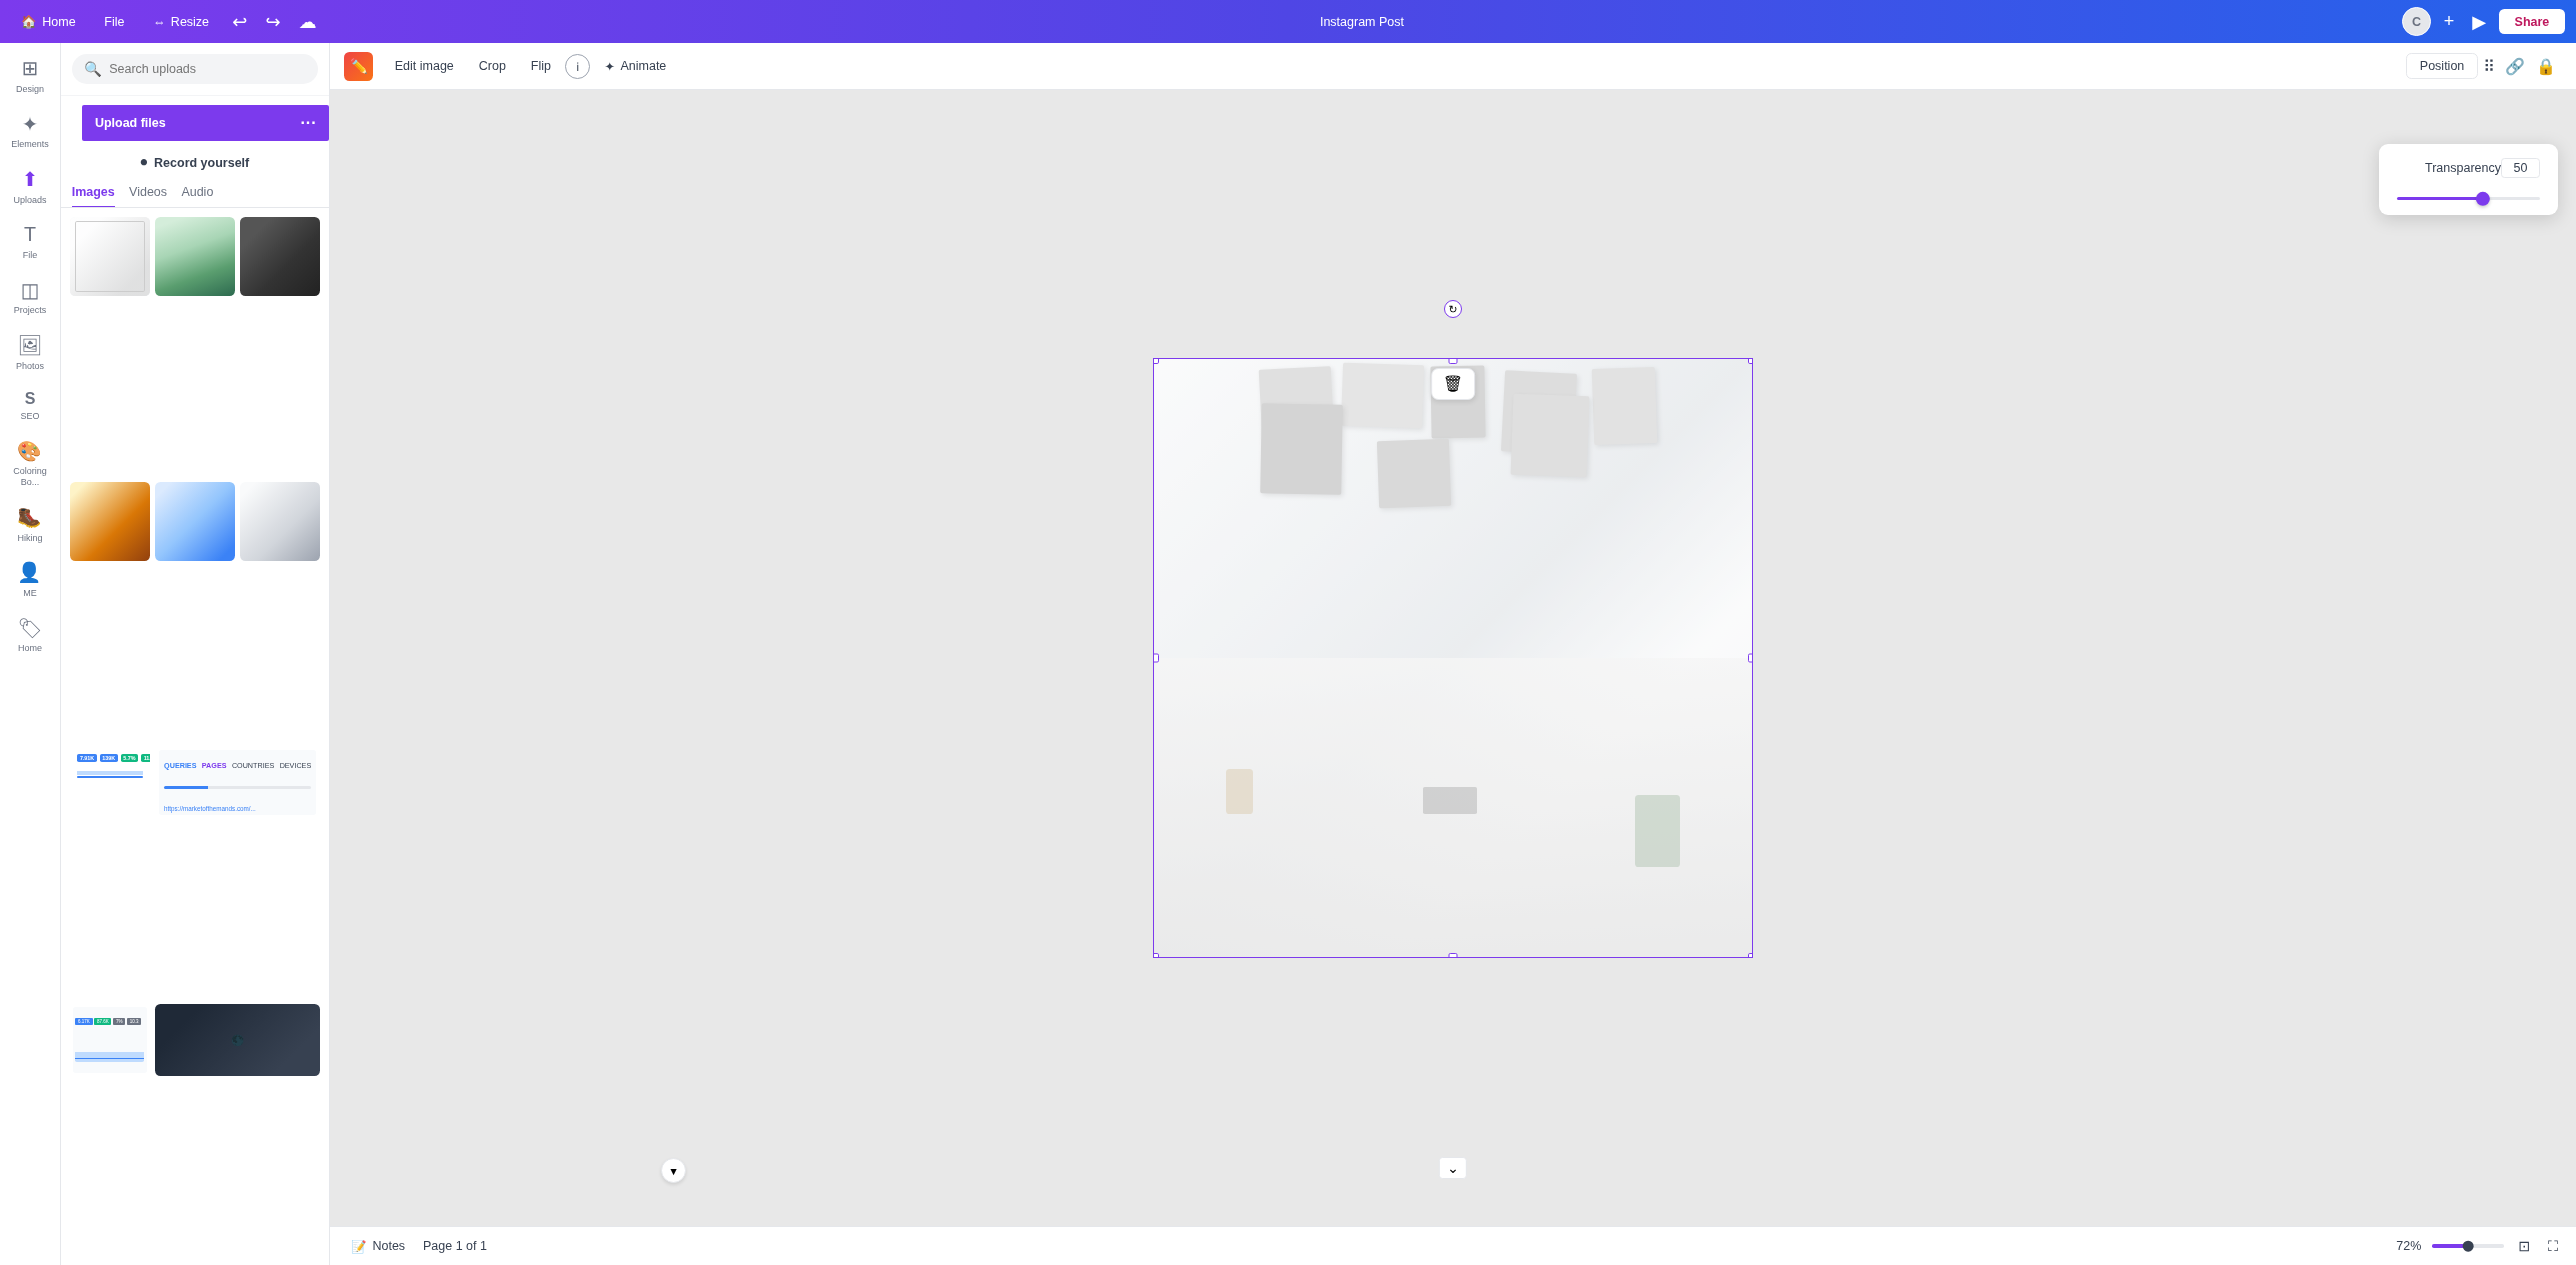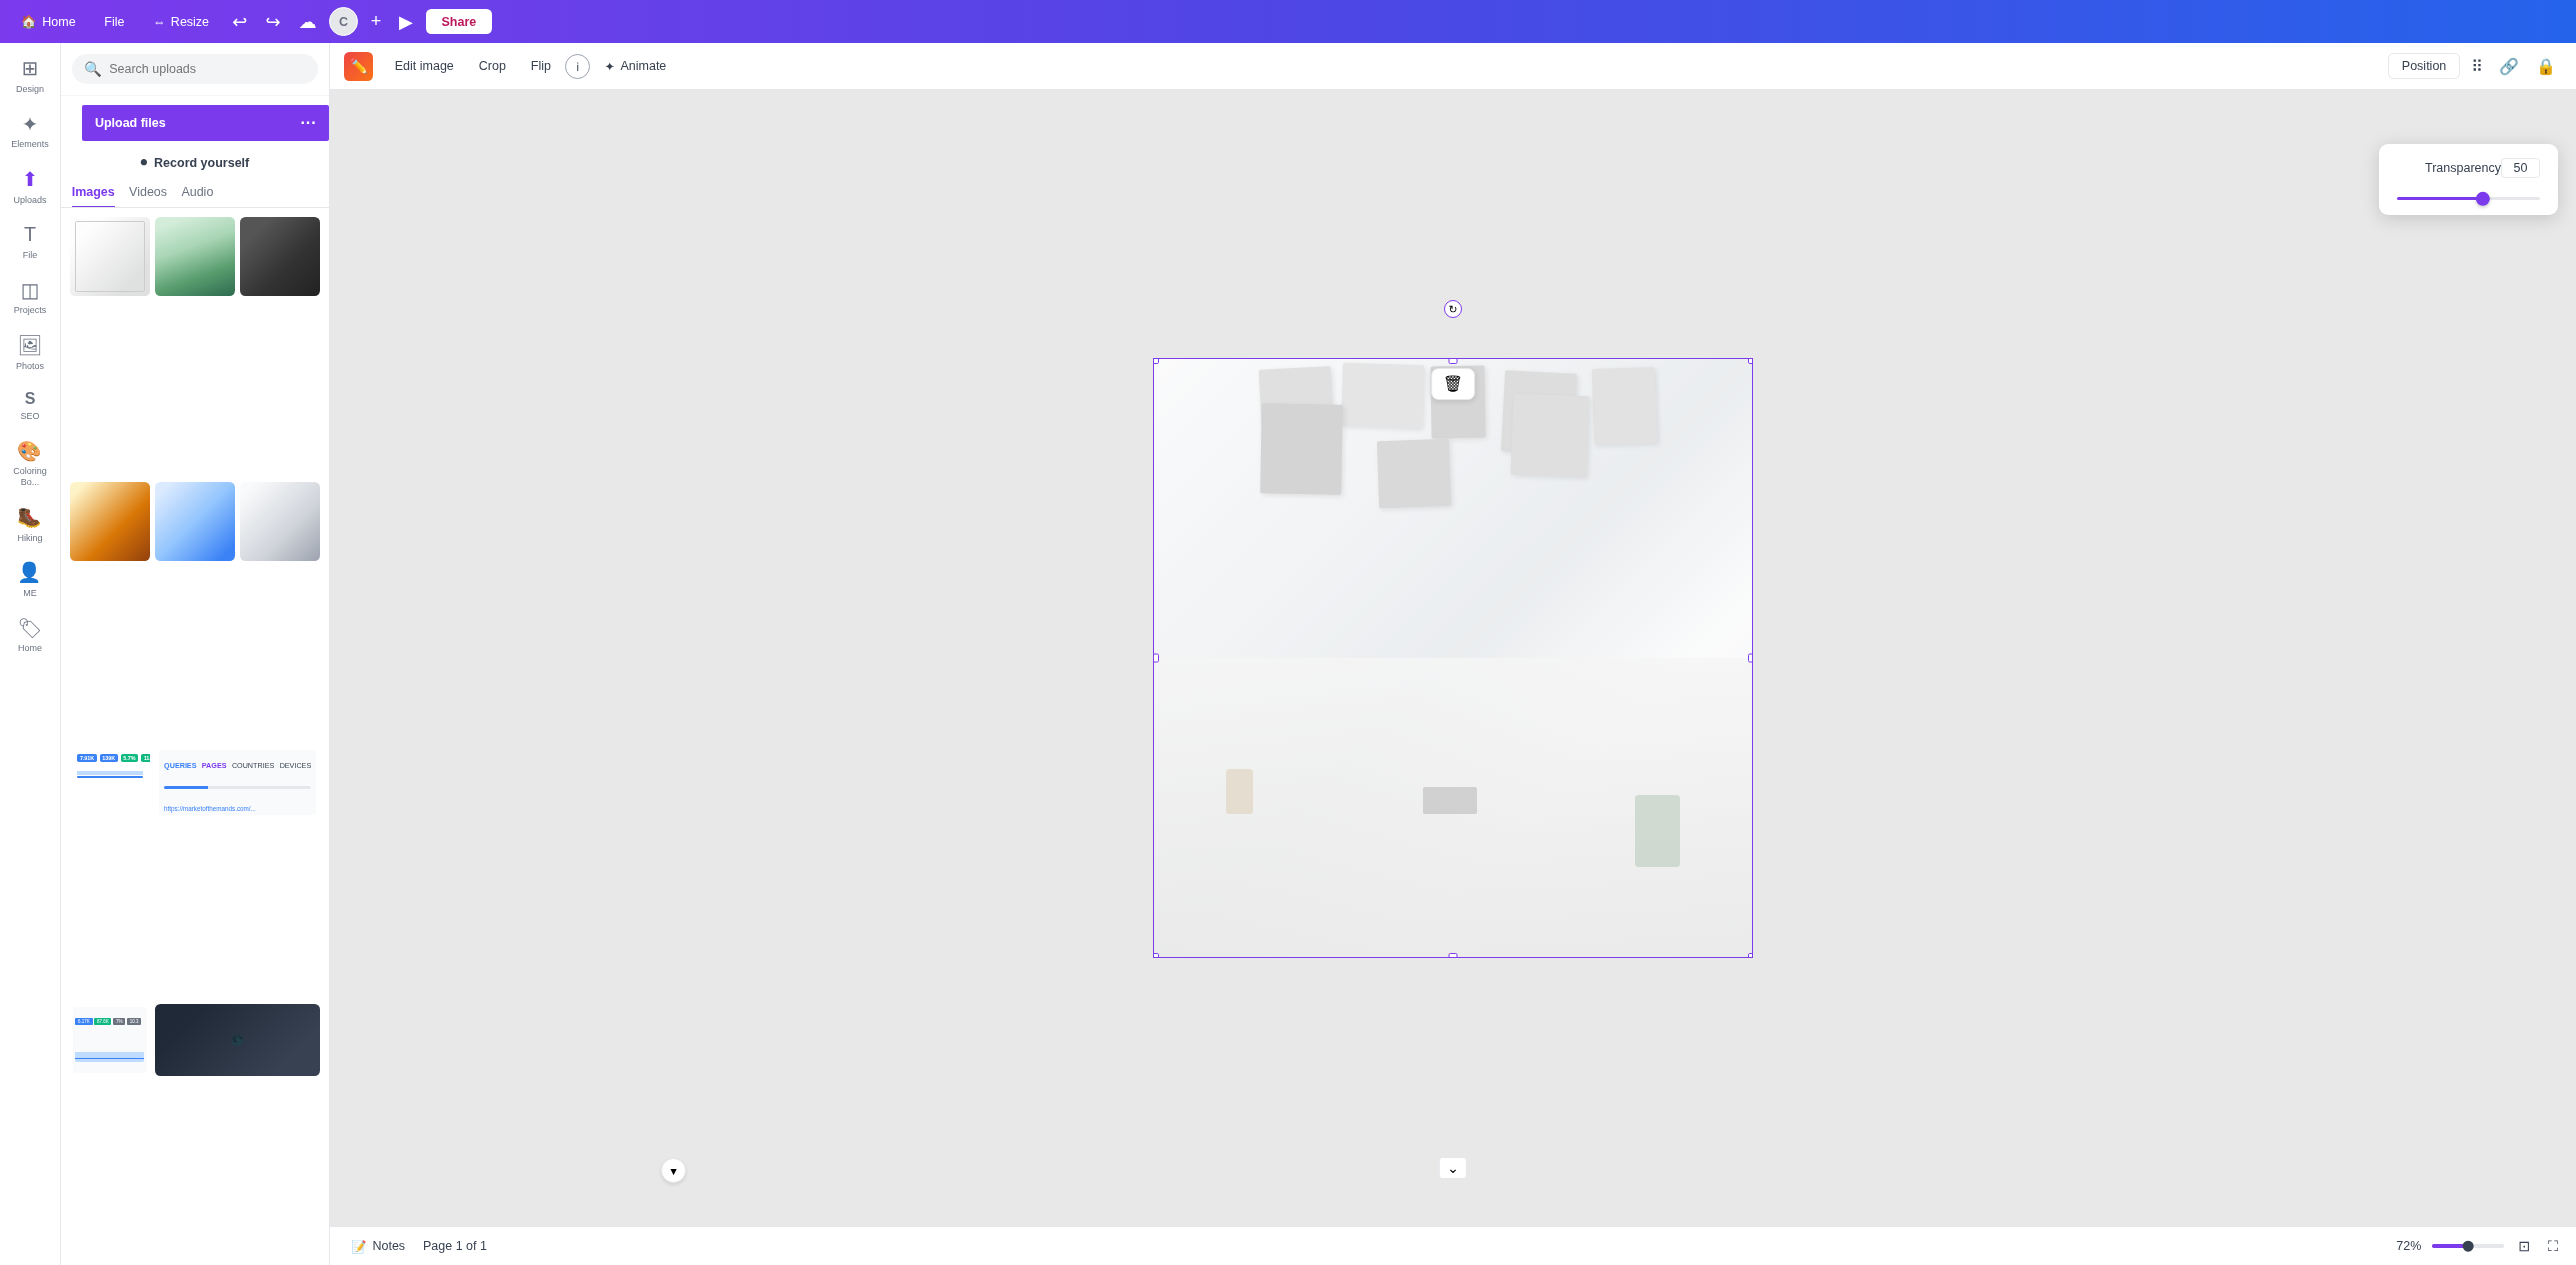--- a/index.html
+++ b/index.html
@@ -240,21 +240,21 @@
       color: #374151;
       cursor: pointer;
       display: flex;
       align-items: center;
       gap: 5.4px;
     }
     .toolbar-spacer { flex: 1; }
     .toolbar-right {
       display: flex;
       align-items: center;
-      gap: 6px;
+      gap: 0;
     }
     .position-btn {
       background: transparent;
       border: 0.9px solid #e5e7eb;
       border-radius: 5.4px;
       padding: 5.4px 12.5px;
       font-size: 12.5px;
       color: #374151;
       cursor: pointer;
     }
@@ -509,20 +509,23 @@
     <span>File</span>
   </button>
   <button class="nav-btn">
     <span>⇔</span>
     <span>Resize</span>
   </button>
   <button class="nav-icon-btn">↩</button>
   <button class="nav-icon-btn">↪</button>
   <button class="nav-icon-btn">☁</button>
 
+  <div class="nav-center">
+    <span>Instagram Post</span>
+  </div>
 
   <div class="nav-right">
     <div class="avatar">C</div>
     <button class="nav-icon-btn">+</button>
     <button class="nav-icon-btn">▶</button>
     <button class="share-btn">Share</button>
   </div>
 </div>
 
 <div class="main-layout">

